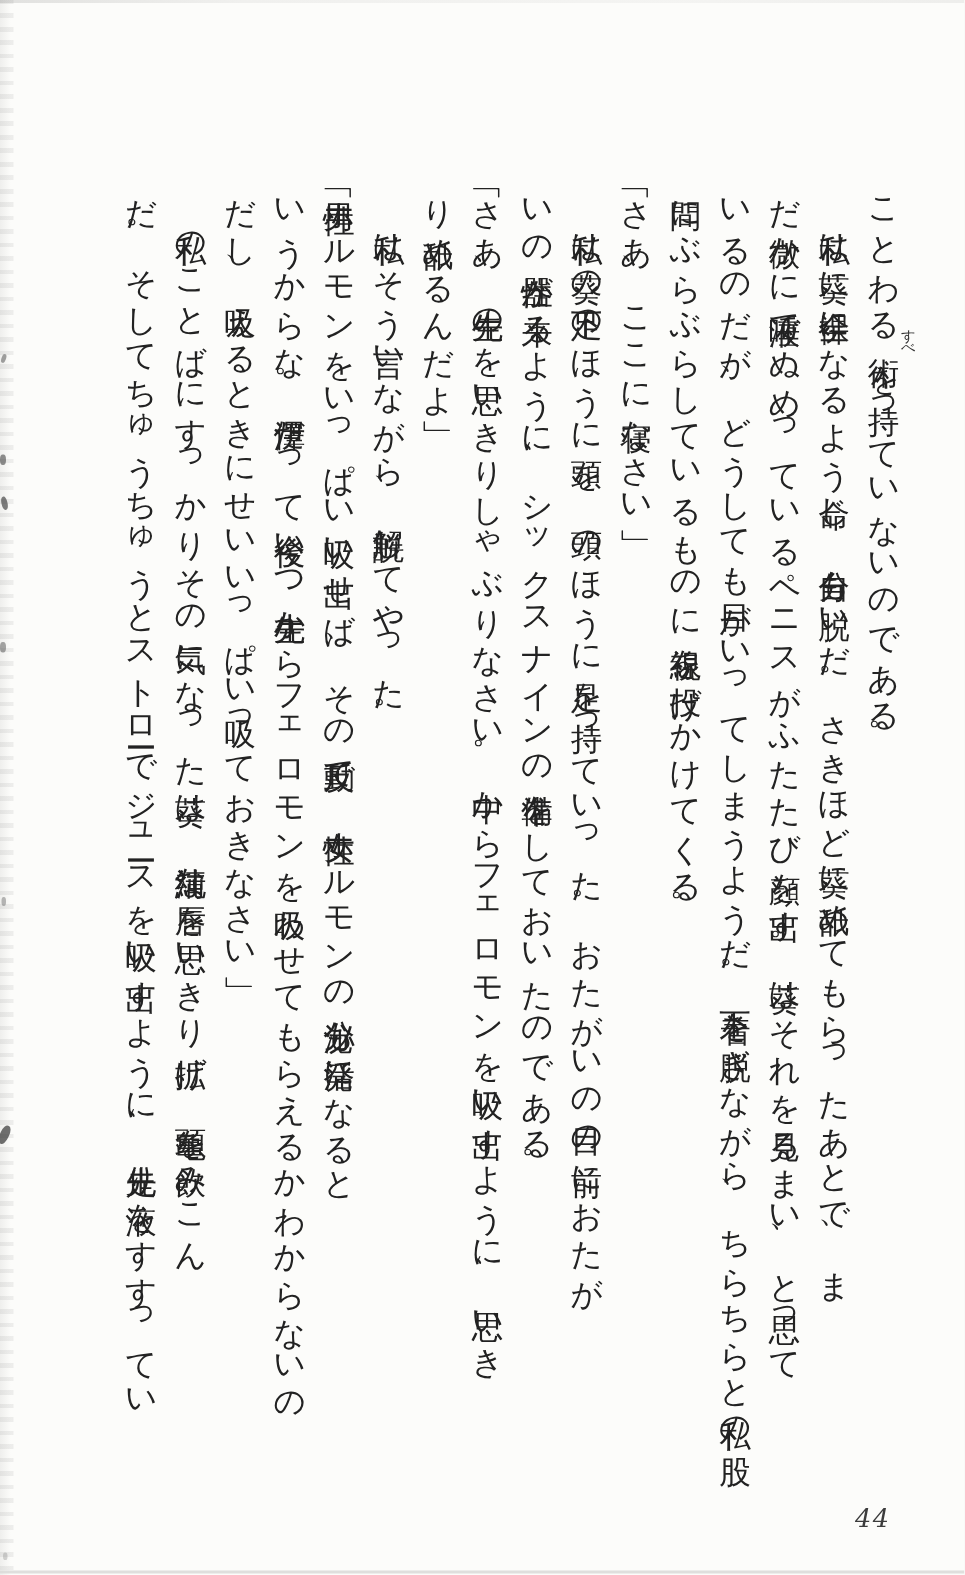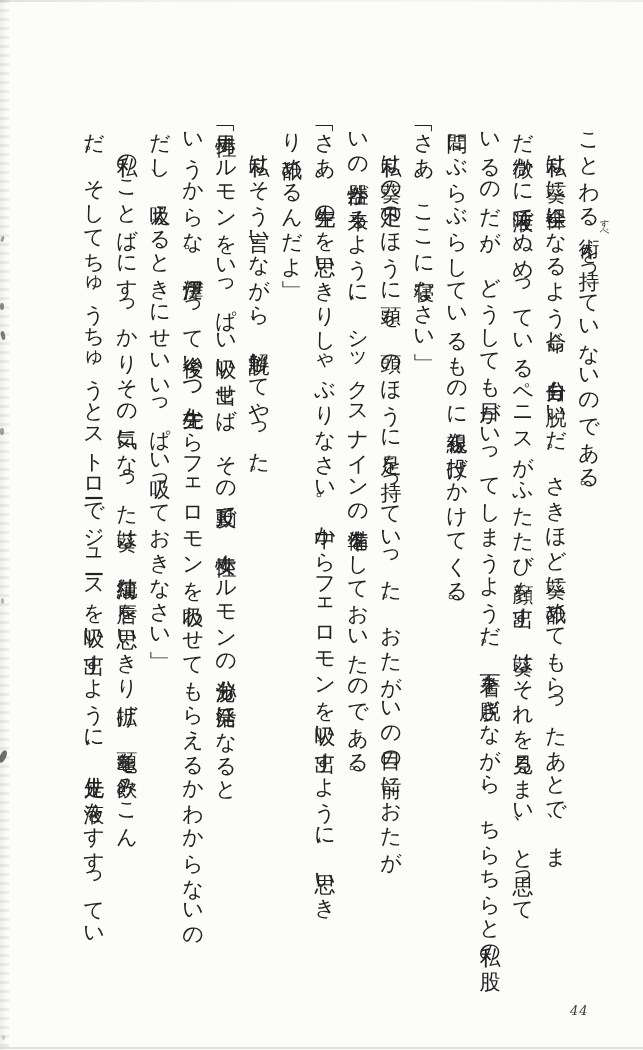--- a/index.html
+++ b/index.html
@@ -61,21 +61,21 @@
     font-size: 9.5px;
     letter-spacing: 0;
     color: #333;
   }
   .page-number {
     position: absolute;
     left: 570px; top: 1003px;
     width: 30px;
     font-family: "DejaVu Serif", "Liberation Serif", serif;
     font-style: italic;
-    font-size: 13px;
+    font-size: 17px;
     color: #3c3c3c;
     letter-spacing: 1px;
   }
 </style>
 </head>
 <body>
 
 <div class="page">
   <div class="edge-top"></div>
   <div class="left-smudge"></div>

